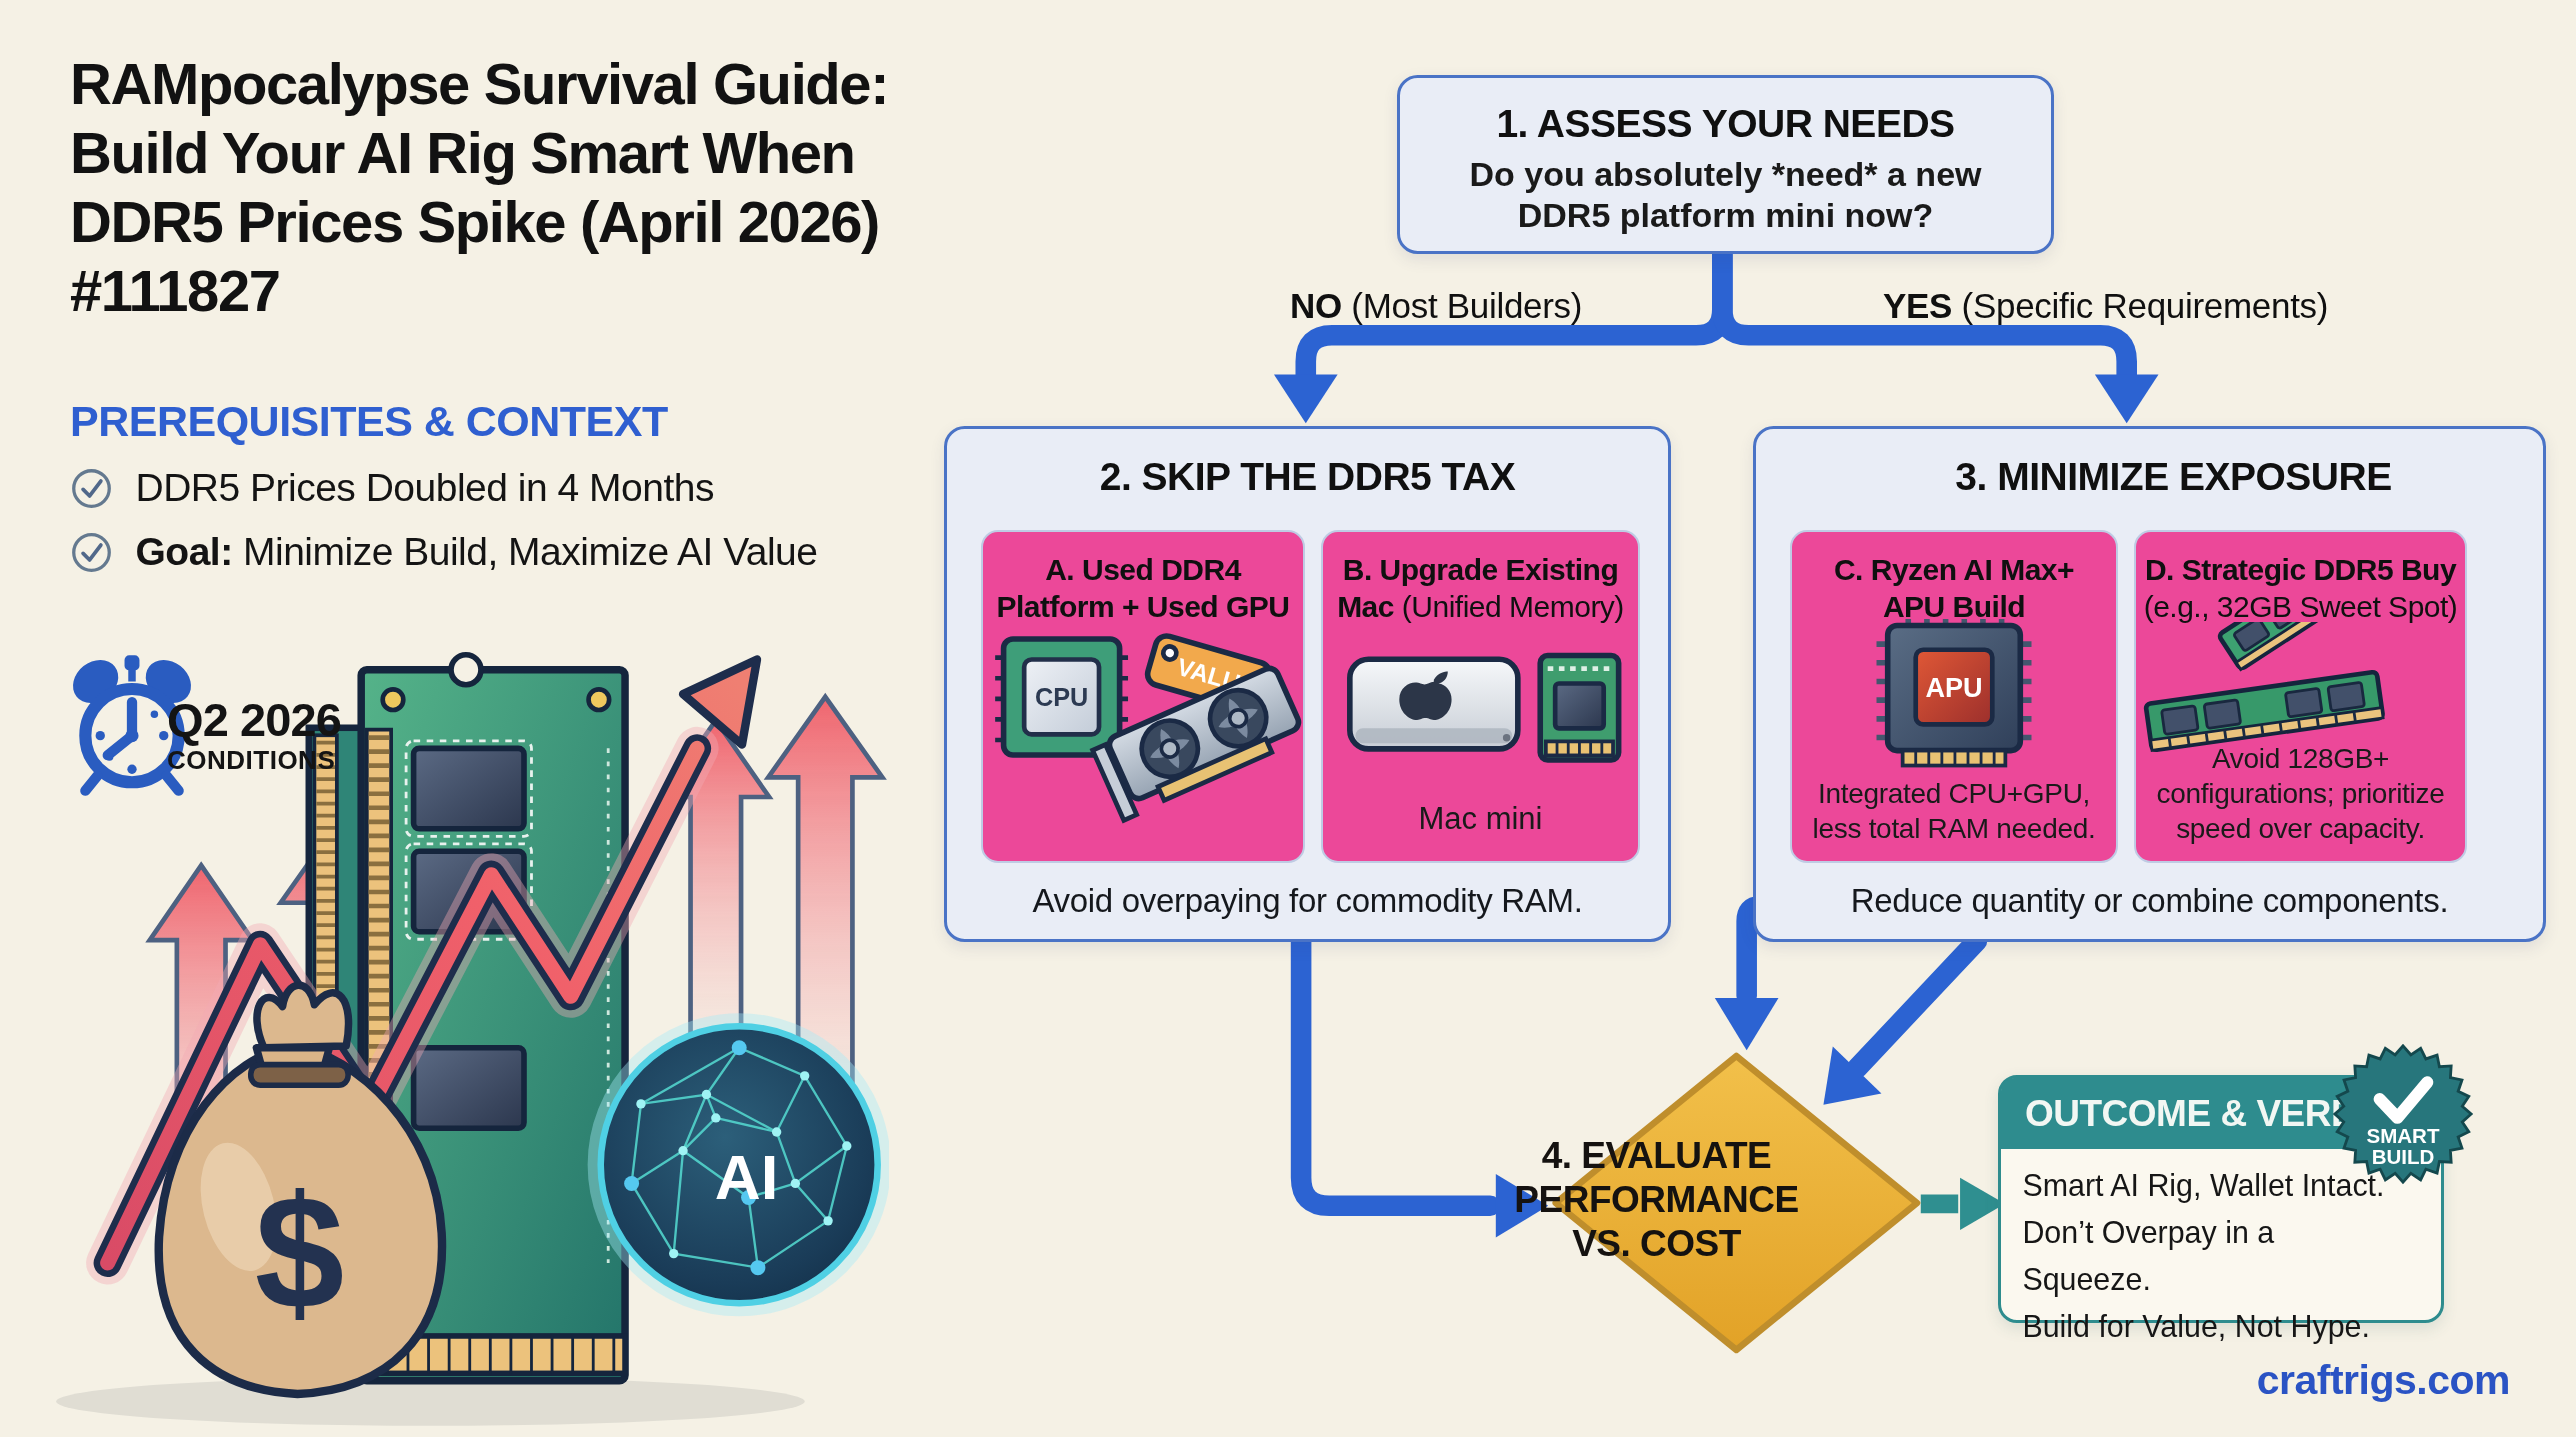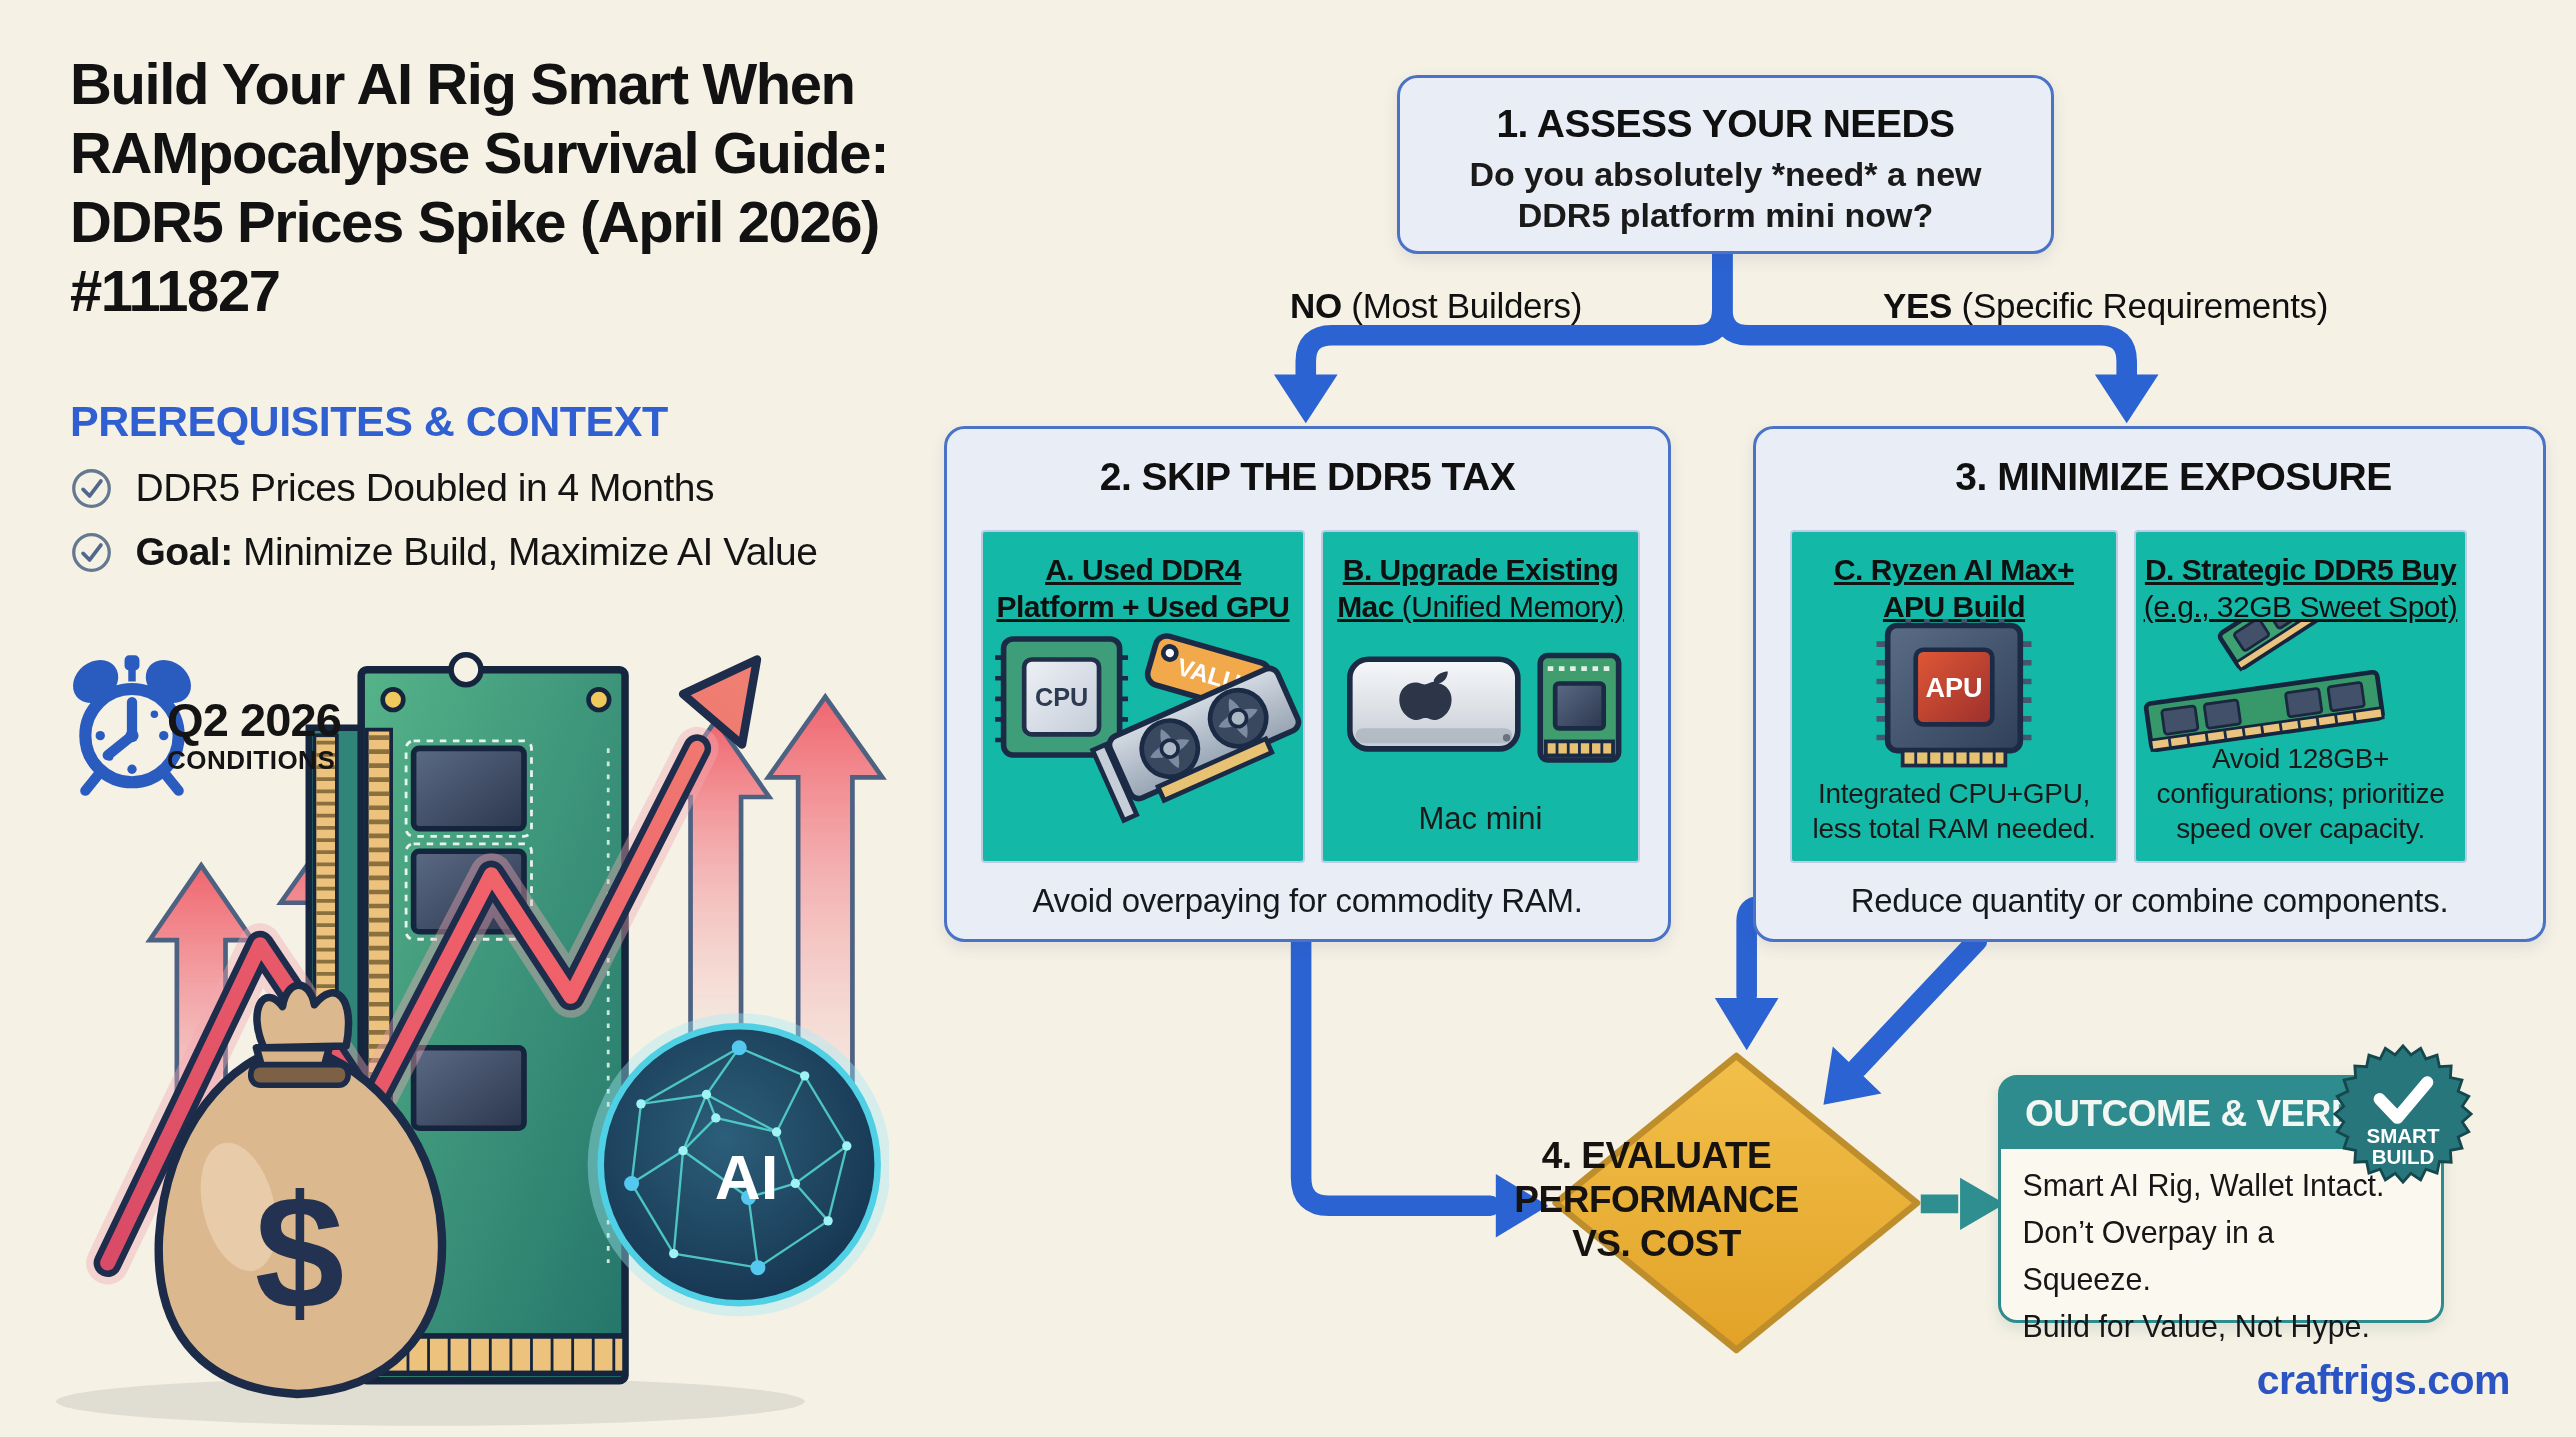--- a/index.html
+++ b/index.html
@@ -21,21 +21,21 @@
   
   .fbox{background:#e9edf6;border:3.7px solid #4a73c6;border-radius:20.6px;box-shadow:0 5.6px 15px rgba(50,60,110,.10);}
   .fbox h2{margin:0;text-align:center;font-size:39px;letter-spacing:-0.5px;color:#101010;}
   #box1{left:1397px;top:75px;width:651px;height:173px;}
   #box1 h2{margin-top:24px;}
   #box1 .question{margin-top:7.5px;text-align:center;font-size:34px;line-height:41px;color:#1a1a1a;font-weight:bold;}
   #box1 .question span{display:block;}
   #box2{left:944px;top:426px;width:721px;height:510px;}
   #box3{left:1753px;top:426px;width:739px;height:510px;padding-left:48px;}
   #box2 h2,#box3 h2{margin-top:26px;}
-  .subcard{position:absolute;background:#14b8a6;border:2.8px solid #bfcbe4;border-radius:4px;text-decoration:underline;}
+  .subcard{position:absolute;background:#ec4899;border:2.8px solid #bfcbe4;border-radius:17px;}
   .subcard .sc-title{margin-top:19px;text-align:center;font-size:30px;line-height:37px;font-weight:bold;
                      letter-spacing:-0.5px;color:#101010;}
   .subcard .sc-title .reg{font-weight:normal;}
   .subcard .sc-title span.line{display:block;}
   .sc-body{position:absolute;left:50%;transform:translateX(-50%);bottom:15px;width:94%;
            text-align:center;font-size:28px;line-height:35px;color:#1a1a1a;letter-spacing:-0.3px;}
   .sc-caption{position:absolute;left:0;bottom:24px;width:100%;text-align:center;font-size:31px;color:#1a1a1a;}
   .box-caption{position:absolute;left:0;bottom:19px;width:100%;text-align:center;font-size:33px;
                letter-spacing:-0.3px;color:#15181d;}
   #cardA{left:34px;top:101px;width:320px;height:329px;}
@@ -198,22 +198,22 @@
         <circle cx="99" cy="75" r="4"></circle>
         <circle cx="51" cy="121" r="4"></circle>
     </g>
   </svg>
   <div class="abs z1" id="badge-text">
     <div id="badge-line1">Q2 2026</div>
     <div id="badge-line2">CONDITIONS</div>
   </div>
 
   <h1 class="abs z2" id="main-title" style="margin:0;">
+    <span>RAMpocalypse Survival Guide:</span>
     <span>Build Your AI Rig Smart When</span>
-    <span>RAMpocalypse Survival Guide:</span>
     <span>DDR5 Prices Spike (April 2026)</span>
     <span>#111827</span>
   </h1>
 
   <div class="abs z2" id="prereq-heading">PREREQUISITES &amp; CONTEXT</div>
 
   <div class="abs z2 check-row" id="check-row-1">
     <svg class="ic" viewBox="0 0 46 46">
       <circle cx="23" cy="23" r="19" stroke="#64798f" stroke-width="3.5" fill="none"></circle>
       <path d="M14,24 L21,31 L33,15" stroke="#51688a" stroke-width="4" fill="none" stroke-linecap="round" stroke-linejoin="round"></path>

